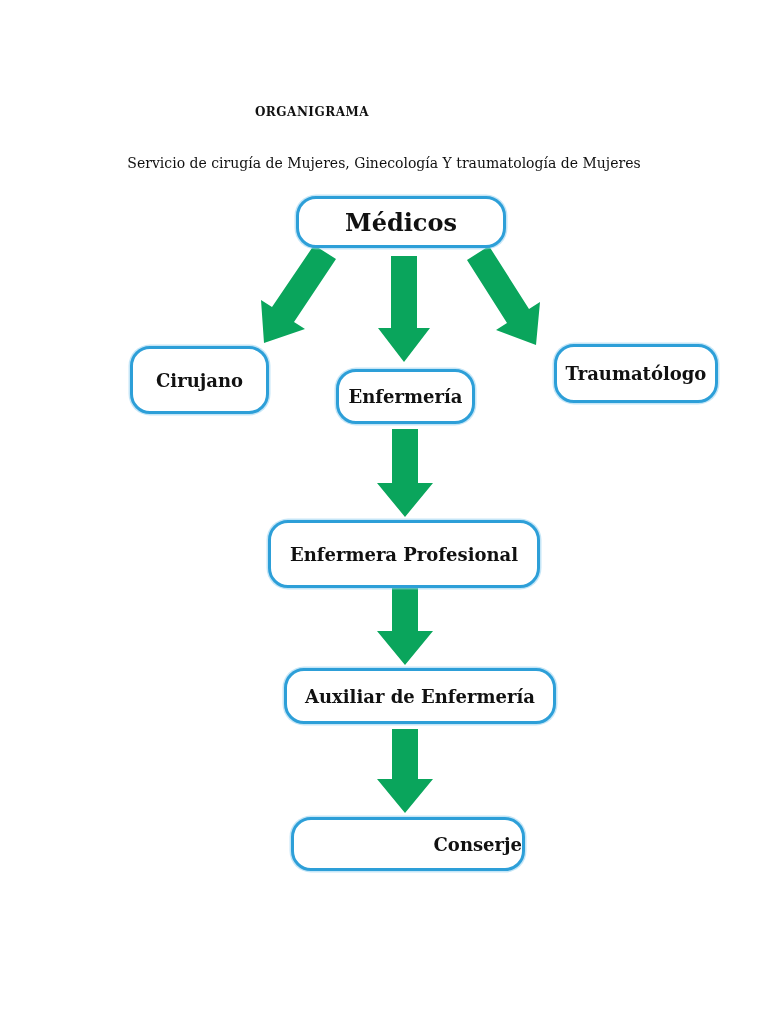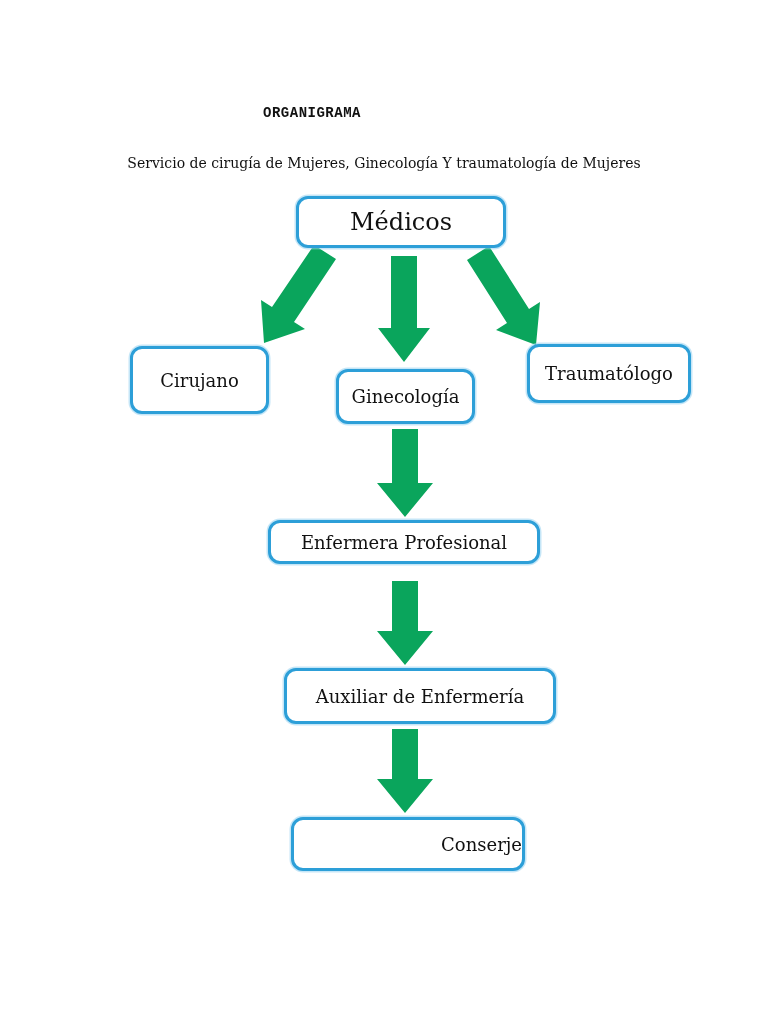--- a/index.html
+++ b/index.html
@@ -18,25 +18,24 @@
     overflow: hidden;
     font-family: "DejaVu Serif", "Liberation Serif", serif;
     color: var(--text);
   }
   .title {
     position: absolute;
     top: 105px;
     left: 0;
     width: 624px;
     text-align: center;
-    font-size: 14px;
+    font-size: 12px;
     font-weight: bold;
     letter-spacing: 0.5px;
     color: var(--text);
-    font-family: Liberation Mono, monospace;
   }
   .subtitle {
     position: absolute;
     top: 141px;
     left: 0;
     width: 768px;
     text-align: center;
     font-size: 14px;
     font-weight: normal;
     color: var(--text);
@@ -47,35 +46,35 @@
     left: 0;
     top: 0;
     width: 768px;
     height: 1024px;
   }
   .arrows polygon { fill: var(--arrow-green); }
   .node {
     position: absolute;
     background: #ffffff;
     border: 3px solid var(--box-border);
-    border-radius: 12px;
+    border-radius: 20px;
     box-shadow: 0 0 0 1.5px rgba(150, 210, 240, 0.55);
     display: flex;
     align-items: center;
     justify-content: center;
     text-align: center;
-    font-weight: normal;
+    font-weight: bold;
     font-size: 18px;
     color: var(--text);
   }
   .node-medicos       { left: 296px; top: 196px; width: 210px; height: 52px; font-size: 24px; }
   .node-cirujano      { left: 130px; top: 346px; width: 139px; height: 68px; }
   .node-ginecologo    { left: 336px; top: 369px; width: 139px; height: 55px; }
-  .node-traumatologo  { left: 527px; top: 344px; width: 164px; height: 59px; }
-  .node-enfermera     { left: 268px; top: 520px; width: 272px; height: 44px; }
+  .node-traumatologo  { left: 554px; top: 344px; width: 164px; height: 59px; }
+  .node-enfermera     { left: 268px; top: 520px; width: 272px; height: 68px; }
   .node-auxiliar      { left: 284px; top: 668px; width: 272px; height: 56px; }
   .node-conserje      { left: 291px; top: 817px; width: 234px; height: 54px; justify-content: flex-end; }
 </style>
 </head>
 <body>
 
 <div class="page">
 
   <h1 class="title">ORGANIGRAMA</h1>
   <p class="subtitle">Servicio de cirugía de Mujeres, Ginecología Y traumatología de Mujeres</p>
@@ -91,21 +90,21 @@
 
   <div class="node node-medicos">
     <span>Médicos</span>
   </div>
 
   <div class="node node-cirujano">
     <span>Cirujano</span>
   </div>
 
   <div class="node node-ginecologo">
-    <span>Ginecología</span>
+    <span>Enfermería</span>
   </div>
 
   <div class="node node-traumatologo">
     <span>Traumatólogo</span>
   </div>
 
   <div class="node node-enfermera">
     <span>Enfermera Profesional</span>
   </div>
 

